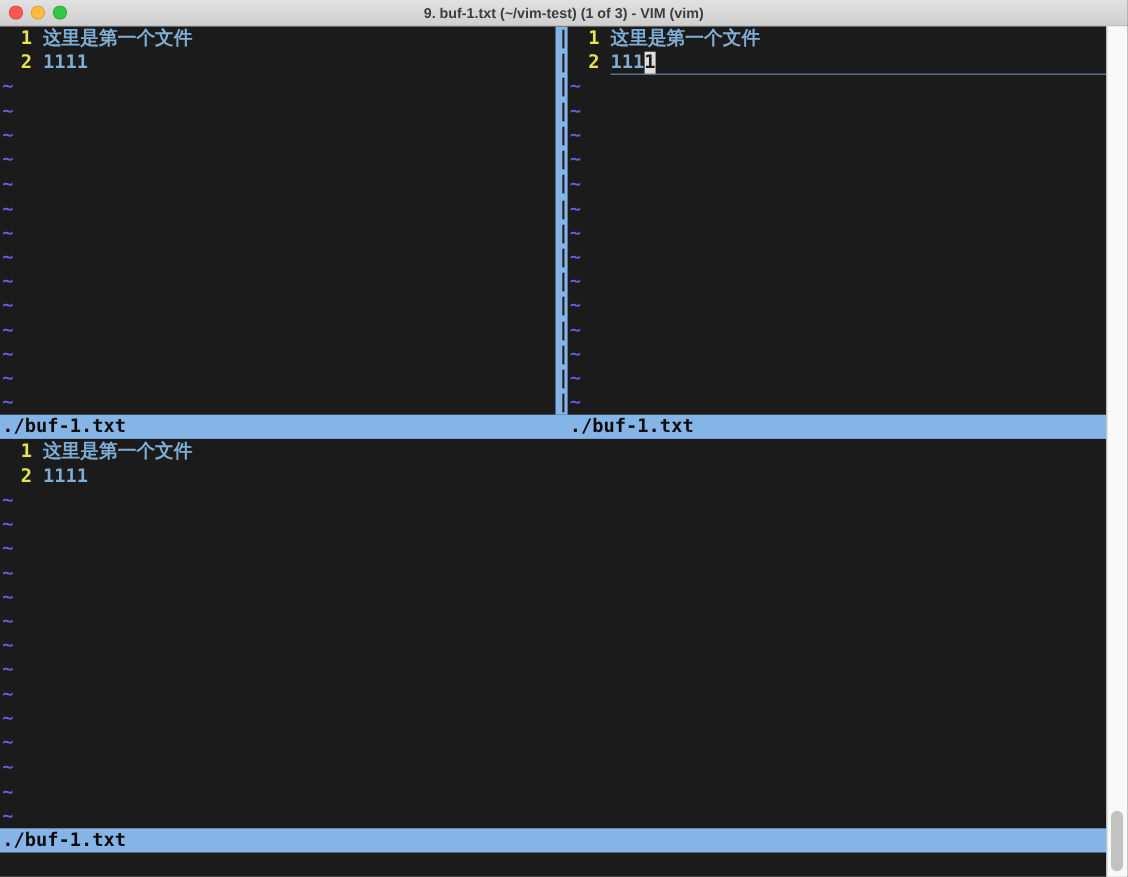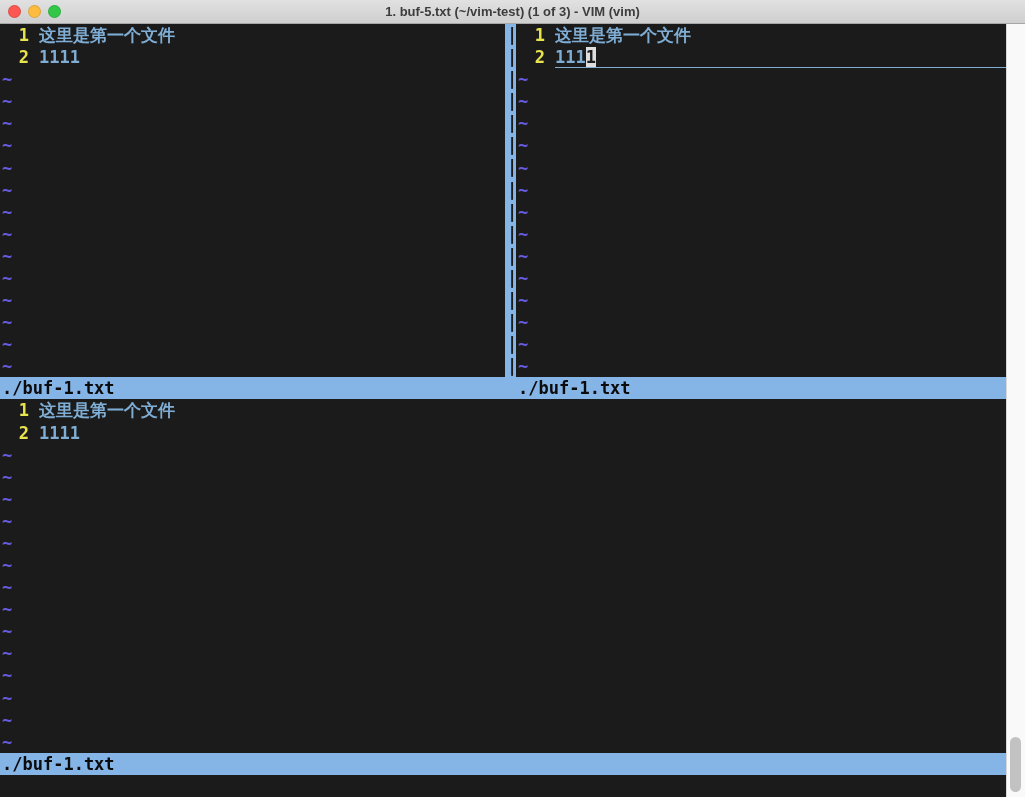--- a/index.html
+++ b/index.html
@@ -69,21 +69,21 @@
 </style>
 </head>
 <body>
 
 <div class="titlebar">
   <div class="lights">
     <span class="light red"></span>
     <span class="light yellow"></span>
     <span class="light green"></span>
   </div>
-  <div class="title">1. buf-5.txt (~/vim-test) (1 of 3) - VIM (vim)</div>
+  <div class="title">9. buf-1.txt (~/vim-test) (1 of 3) - VIM (vim)</div>
 </div>
 
 <div id="vim-screen">
 
   <div class="statusrow status-top">
     <span class="sl-left">./buf-1.txt</span>
     <span class="sl-right">./buf-1.txt</span>
   </div>
   <div class="statusrow status-bottom">
     <span class="sl-left">./buf-1.txt</span>

